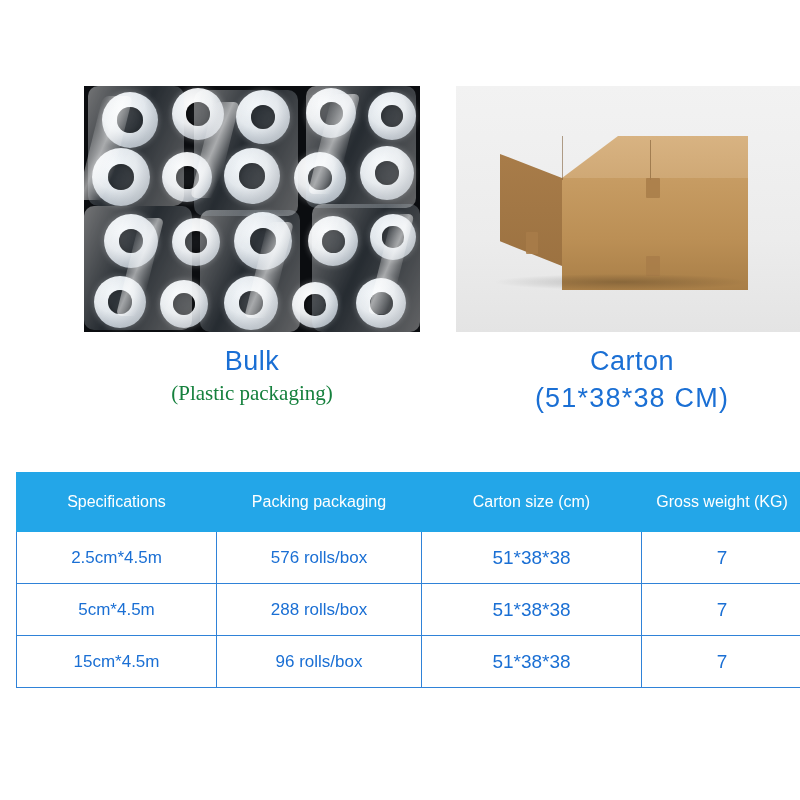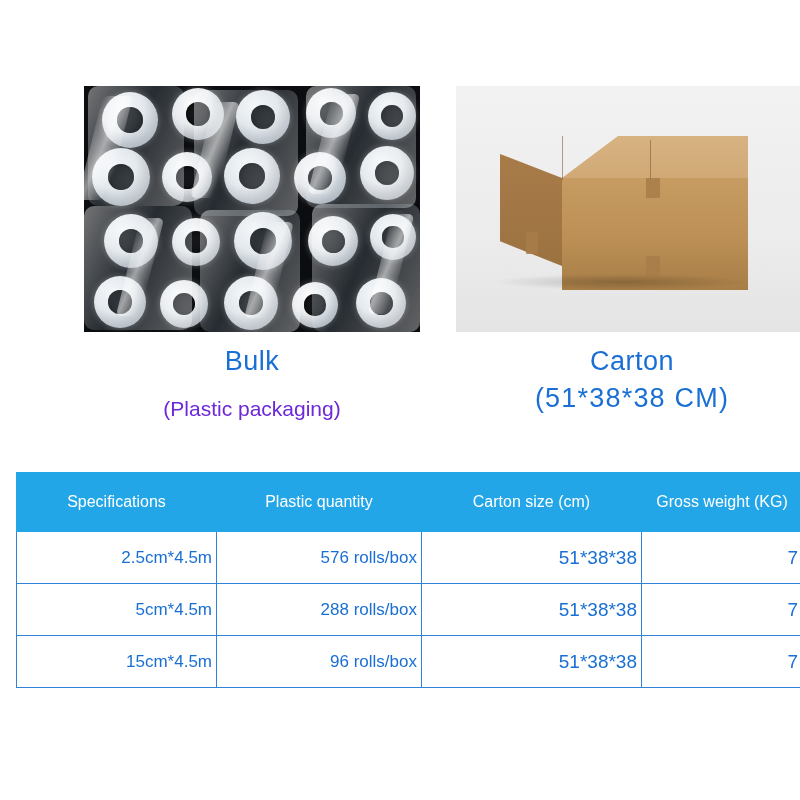--- a/index.html
+++ b/index.html
@@ -122,23 +122,24 @@
     background: radial-gradient(ellipse at center, rgba(0,0,0,0.20) 0%, rgba(0,0,0,0) 72%);
   }
 
   .caption-main {
     margin-top: 14px;
     font-size: 27px;
     letter-spacing: 0.5px;
     color: #1a6fd4;
   }
   .caption-sub {
-    margin-top: 20px;
+    margin-top: 4px;
     font-size: 21px;
-    color: #6d28d9;
+    color: #15803d;
+    font-family: Liberation Serif, serif;
   }
   .caption-dims {
     margin-top: 6px;
     font-size: 27px;
     letter-spacing: 1.2px;
     color: #1a6fd4;
   }
 
   
   .table-wrap {
@@ -157,21 +158,21 @@
     color: #ffffff;
     font-weight: normal;
     font-size: 16px;
     height: 54px;
     text-align: center;
     border: 1px solid #23a6e8;
     padding: 2px 4px;
   }
   table.spec td {
     border: 1px solid #2f82d8;
-    text-align: right;
+    text-align: center;
     height: 47px;
     font-size: 17px;
     color: #1a6fd4;
     padding: 2px 4px;
   }
   table.spec td.num { font-size: 19px; }
   col.c1 { width: 200px; }
   col.c2 { width: 205px; }
   col.c3 { width: 220px; }
   col.c4 { width: 161px; }
@@ -249,21 +250,21 @@
   <table class="spec">
     <colgroup>
       <col class="c1">
         <col class="c2">
         <col class="c3">
         <col class="c4">
     </colgroup>
     <thead>
       <tr>
         <th>Specifications</th>
-        <th>Plastic quantity</th>
+        <th>Packing packaging</th>
         <th>Carton size (cm)</th>
         <th>Gross weight (KG)</th>
       </tr>
     </thead>
     <tbody>
       <tr>
         <td>2.5cm*4.5m</td>
         <td>576 rolls/box</td>
         <td class="num">51*38*38</td>
         <td class="num">7</td>

